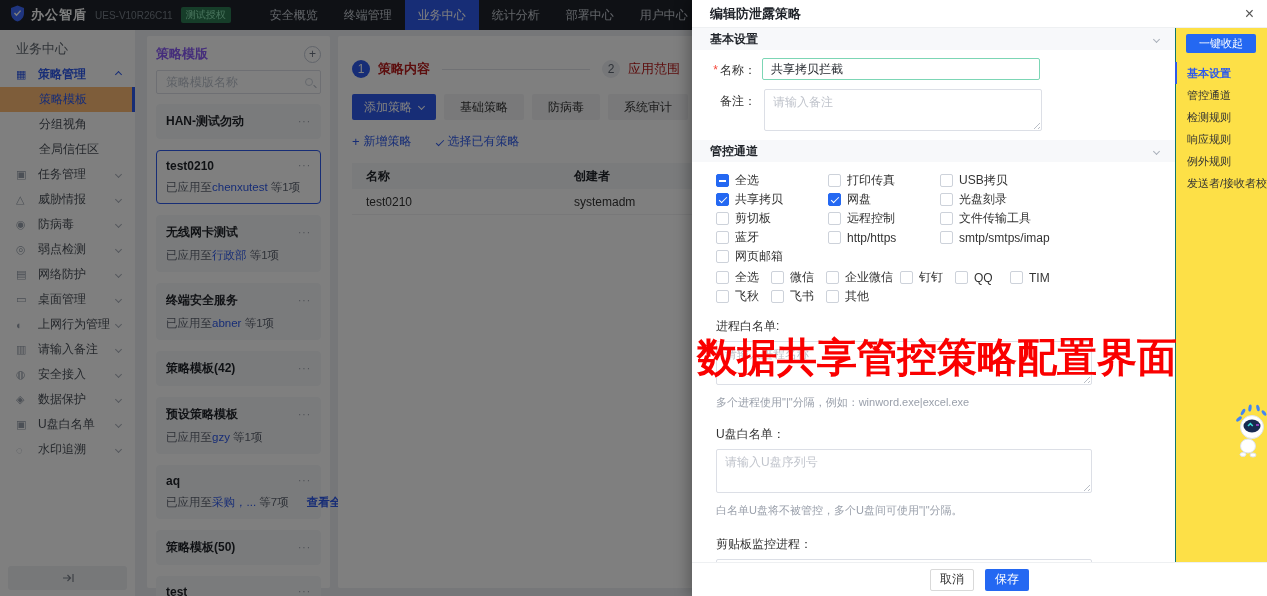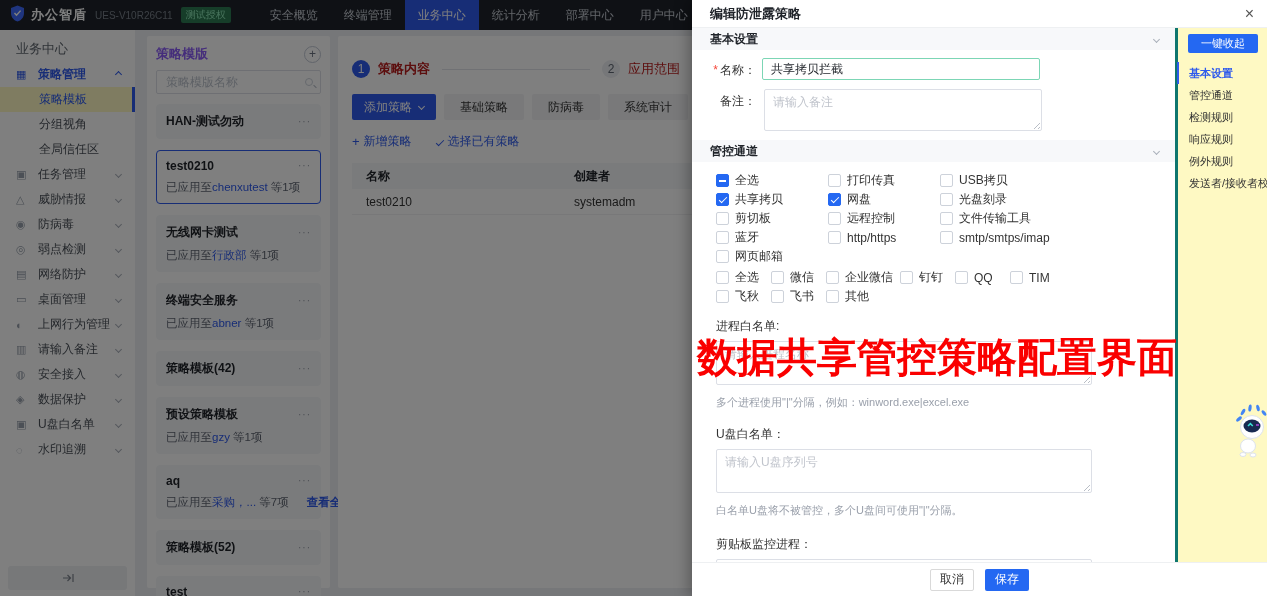--- a/index.html
+++ b/index.html
@@ -21,21 +21,21 @@
   .sidebar{position:absolute;left:0;top:30px;width:135px;height:566px;background:#fff;padding-top:6px;}
   .sb-title{height:26px;line-height:26px;padding-left:16px;color:#60676f;font-size:13px;}
   .sb-item{height:25px;display:flex;align-items:center;padding-left:16px;color:#4a5058;font-size:12px;cursor:pointer;}
   .sb-item .sb-ico{width:15px;font-size:11px;color:#98a0ac;font-style:normal;}
   .sb-item .sb-label{margin-left:7px;white-space:nowrap;}
   .sb-item.group-active,.sb-item.group-active .sb-ico{color:#2e5aec;}
   .sb-item.group-active .sb-label{font-weight:bold;}
   .chev{width:5px;height:5px;border-right:1px solid #aab0ba;border-bottom:1px solid #aab0ba;transform:rotate(45deg);margin-left:auto;margin-right:14px;flex:none;}
   .chev.up{transform:rotate(225deg);border-color:#2e5aec;}
   .sb-sub{height:25px;line-height:25px;padding-left:39px;font-size:12px;color:#4a5058;cursor:pointer;}
-  .sb-sub.active{background:#fef9c3;color:#2e5aec;border-right:3px solid #2e5aec;}
+  .sb-sub.active{background:#fdba74;color:#2e5aec;border-right:3px solid #2e5aec;}
   .sb-collapse{position:absolute;left:8px;bottom:6px;width:119px;height:24px;background:#eef0f3;border-radius:3px;display:flex;align-items:center;justify-content:center;cursor:pointer;}
 
   
   .tpanel{position:absolute;left:147px;top:36px;width:183px;height:552px;background:#fff;border-radius:2px;padding:8px 9px;}
   .tp-head{display:flex;align-items:center;height:20px;}
   .tp-title{font-size:13px;font-weight:bold;color:#8b5cf6;}
   .tp-plus{margin-left:auto;width:17px;height:17px;border:1px solid #c2c8d4;border-radius:50%;color:#6b7280;font-size:12px;line-height:15px;text-align:center;cursor:pointer;}
   .tp-search{margin-top:6px;height:24px;border:1px solid #dcdfe6;border-radius:2px;display:flex;align-items:center;padding:0 7px;}
   .tp-search input{border:none;outline:none;width:100%;font-size:12px;color:#333;background:transparent;}
   .tp-search input::placeholder{color:#bcc2cc;}
@@ -109,21 +109,21 @@
   .cb[data-state="checked"]::after{content:"";position:absolute;left:4px;top:1px;width:3px;height:7px;border:solid #fff;border-width:0 1.5px 1.5px 0;transform:rotate(45deg);}
   .cb[data-state="indeterminate"]::after{content:"";position:absolute;left:2px;top:5px;width:7px;height:2px;background:#fff;}
   .cb-label{margin-left:6px;font-size:12px;color:#333;white-space:nowrap;}
   .wl-sec{padding-left:24px;}
   .wl-label{font-size:12px;color:#333;margin-bottom:6px;white-space:nowrap;}
   .wl-ta{width:376px;height:44px;}
   .wl-sec .ta-wrap{margin-left:0;}
   .hint{font-size:11px;color:#9aa0ab;margin-top:6px;white-space:nowrap;}
   .mt12{margin-top:12px;} .mt16{margin-top:16px;} .mt18{margin-top:18px;}
   .watermark{position:absolute;left:5px;top:302px;font-size:40px;font-weight:bold;color:#fa0000;white-space:nowrap;z-index:5;letter-spacing:0;}
-  .anchor{position:absolute;right:0;top:0;width:92px;height:100%;border-left:3px solid #0f766e;background:#fef9c3;padding-top:5px;}
+  .anchor{position:absolute;right:0;top:0;width:92px;height:100%;border-left:1px solid #0f766e;background:#fde047;padding-top:5px;}
   .btn-collapse{margin-left:10px;width:70px;height:19px;background:#2468f2;color:#fff;font-size:11px;border:none;border-radius:2px;cursor:pointer;padding:0;}
   .anchor-list{margin-top:9px;}
   .anchor-item{height:22px;line-height:22px;font-size:11px;color:#333;padding-left:10px;border-left:2px solid transparent;margin-left:-1px;cursor:pointer;white-space:nowrap;}
   .anchor-item.active{color:#2e5aec;font-weight:bold;border-left-color:#2e5aec;}
   .dw-foot{position:absolute;left:0;bottom:0;width:100%;height:34px;background:#fff;border-top:1px solid #eef0f2;display:flex;align-items:center;justify-content:center;gap:11px;z-index:10;}
   .btn-cancel{width:44px;height:22px;background:#fff;border:1px solid #d9d9d9;border-radius:2px;font-size:12px;color:#333;cursor:pointer;padding:0;}
   .btn-save{width:44px;height:22px;background:#2468f2;border:none;border-radius:2px;font-size:12px;color:#fff;cursor:pointer;padding:0;}
   .mascot{position:absolute;left:1233px;top:402px;z-index:60;}
 </style>
 </head>
@@ -298,21 +298,21 @@
       <div class="card">
         <div class="card-top">
             <span class="card-title">aq</span>
         <span class="card-more">···</span>
           </div>
         <div class="card-sub"><span>已应用至</span><span class="lnk">采购，...</span> <span>等7项</span><span class="more-lnk">查看全部</span></div>
       </div>
 
       <div class="card">
         <div class="card-top">
-            <span class="card-title">策略模板(52)</span>
+            <span class="card-title">策略模板(50)</span>
         <span class="card-more">···</span>
           </div>
       </div>
 
       <div class="card">
         <div class="card-top">
             <span class="card-title">test</span>
         <span class="card-more">···</span>
           </div>
 

